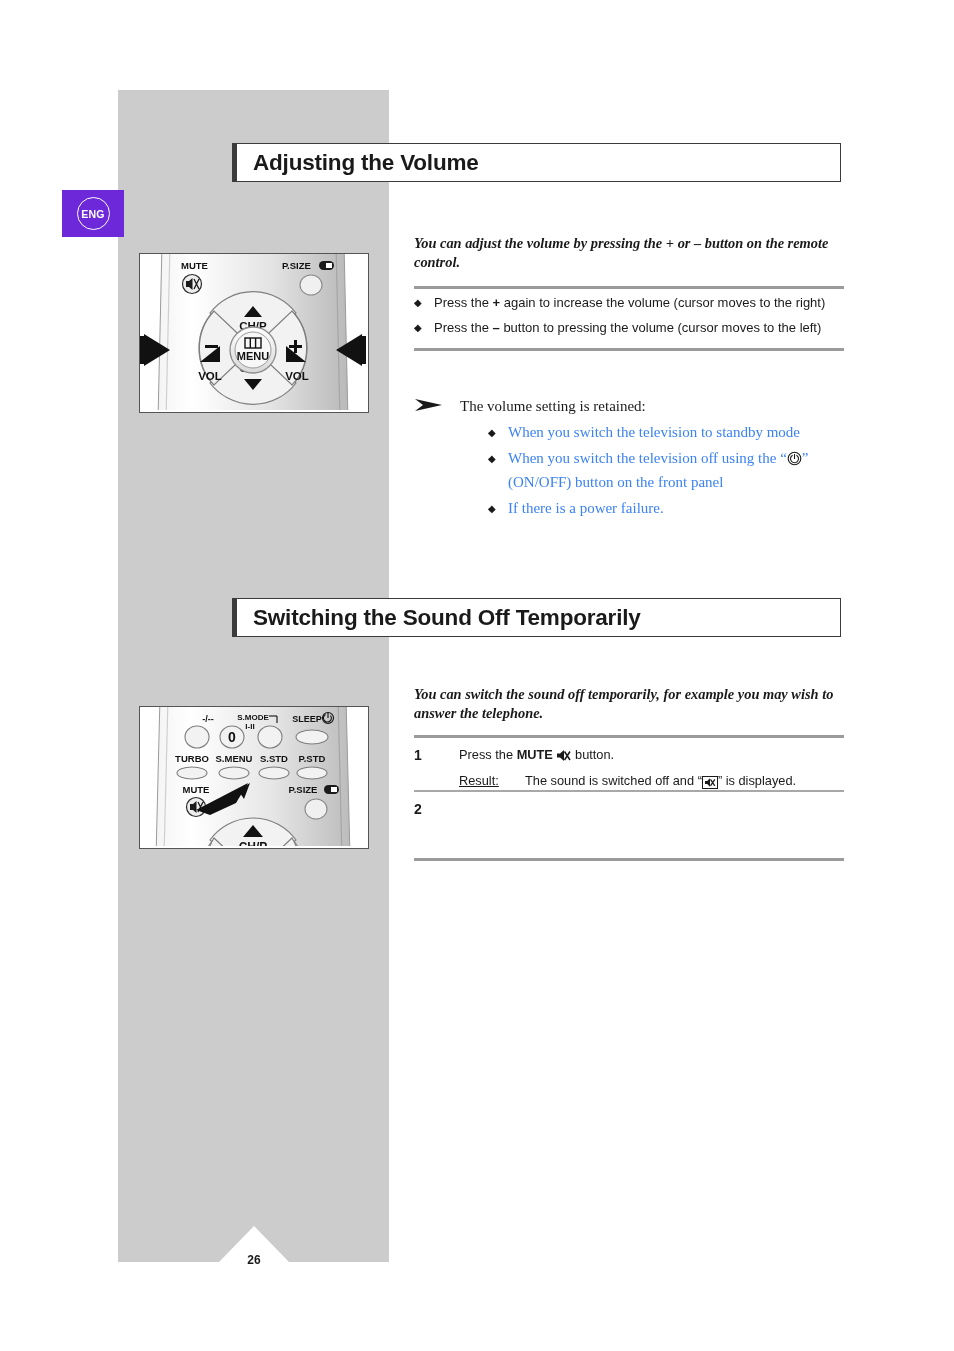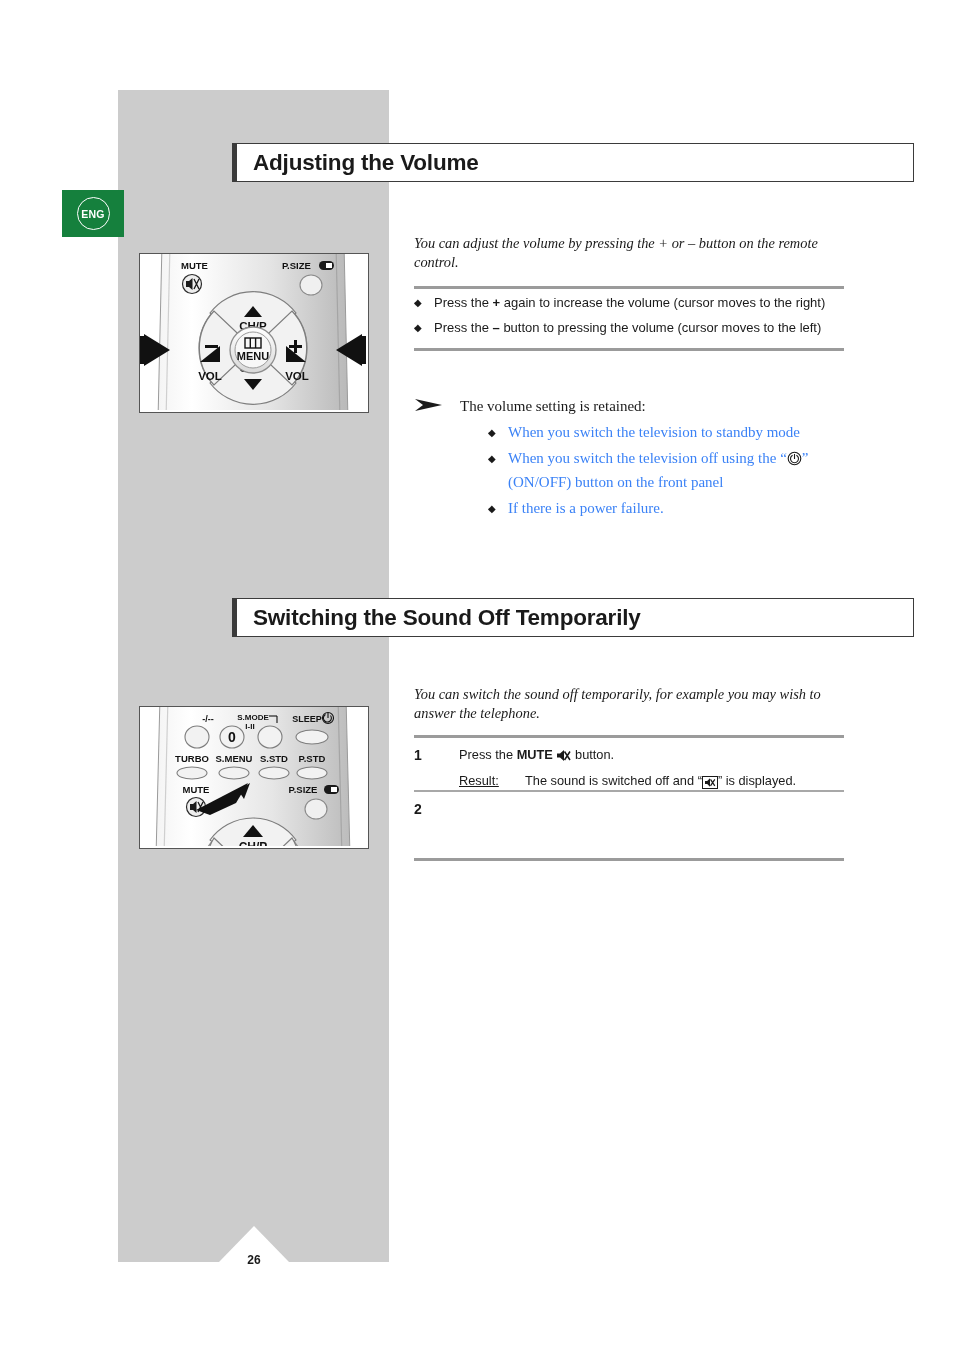--- a/index.html
+++ b/index.html
@@ -14,53 +14,53 @@
 
   
   .grey-col{
     position:absolute;left:118px;top:90px;width:271px;height:1172px;
     background:#cccccc;
   }
 
   
   .lang-tab{
     position:absolute;left:62px;top:190px;width:62px;height:47px;
-    background:#15803d;
+    background:#6d28d9;
     display:flex;align-items:center;justify-content:center;
   }
   .lang-circle{
     width:31px;height:31px;border:1.6px solid #ffffff;border-radius:50%;
     display:flex;align-items:center;justify-content:center;
     color:#ffffff;font-size:10.5px;font-weight:bold;letter-spacing:.3px;
     font-family:"Liberation Sans",sans-serif;
   }
 
   
   .head-box{
-    position:absolute;left:232px;width:682px;height:39px;
+    position:absolute;left:232px;width:609px;height:39px;
     background:#ffffff;
     border:1.7px solid #3b3b3b;
     border-left-width:5px;
     box-sizing:border-box;
     display:flex;align-items:center;text-align:right;
   }
   .head-box .title{
     margin-left:16px;
     font-size:22.5px;font-weight:bold;color:#1a1a1a;
     font-family:"Liberation Sans",sans-serif;
     letter-spacing:-.2px;
   }
   #head1{top:143px;}
   #head2{top:598px;}
 
   
   .intro{
     position:absolute;left:414px;width:430px;
     font-family:"Liberation Serif",serif;
-    font-weight:normal;font-style:italic;
+    font-weight:bold;font-style:italic;
     font-size:14.4px;line-height:18.6px;color:#1a1a1a;
   }
   #intro1{top:234px;}
   #intro2{top:685px;}
 
   
   .rule{position:absolute;left:414px;width:430px;height:3px;background:#9b9b9b;}
   .rule.thin{height:2px;background:#a8a8a8;}
 
   

